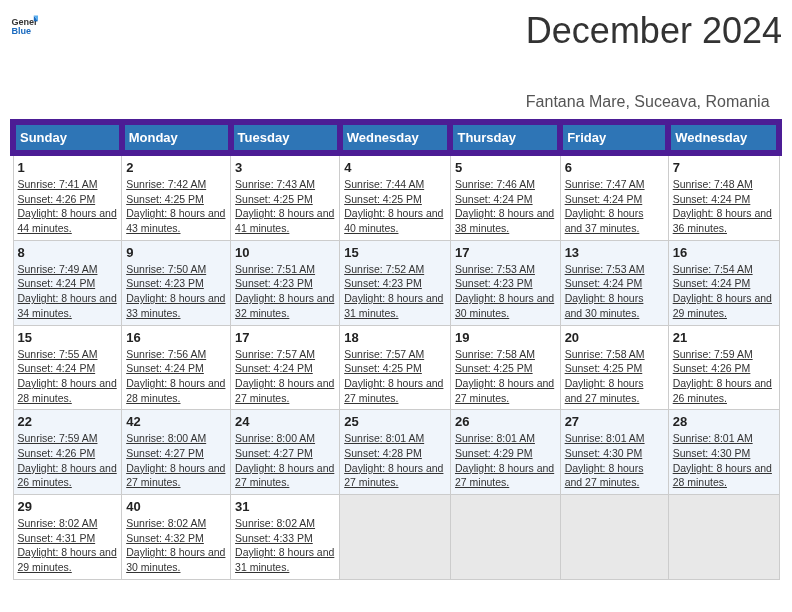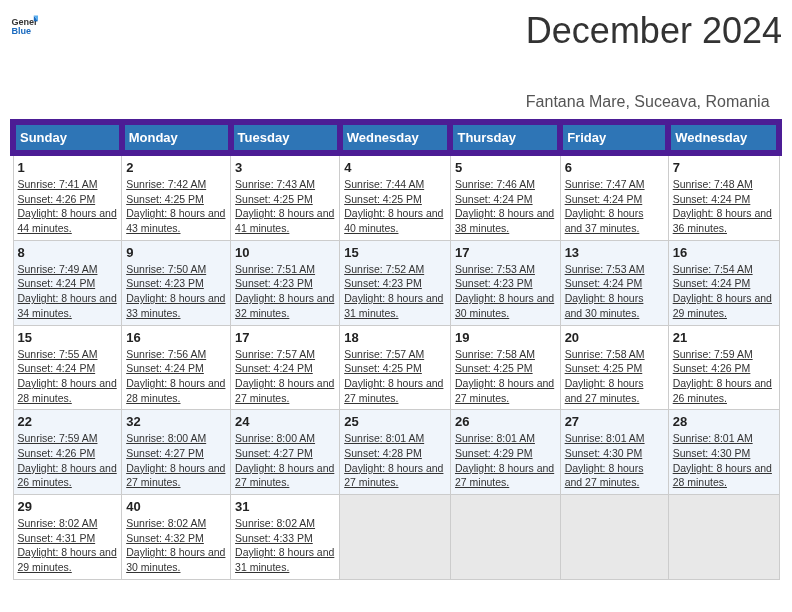--- a/index.html
+++ b/index.html
@@ -190,21 +190,21 @@
           <span class="day-num">21</span>
           <div class="day-detail">Sunrise: 7:59 AM<br>Sunset: 4:26 PM<br>Daylight: 8 hours and 26 minutes.</div>
         </td>
       </tr>
       <tr>
         <td>
           <span class="day-num">22</span>
           <div class="day-detail">Sunrise: 7:59 AM<br>Sunset: 4:26 PM<br>Daylight: 8 hours and 26 minutes.</div>
         </td>
         <td>
-          <span class="day-num">32</span>
+          <span class="day-num">42</span>
           <div class="day-detail">Sunrise: 8:00 AM<br>Sunset: 4:27 PM<br>Daylight: 8 hours and 27 minutes.</div>
         </td>
         <td>
           <span class="day-num">24</span>
           <div class="day-detail">Sunrise: 8:00 AM<br>Sunset: 4:27 PM<br>Daylight: 8 hours and 27 minutes.</div>
         </td>
         <td>
           <span class="day-num">25</span>
           <div class="day-detail">Sunrise: 8:01 AM<br>Sunset: 4:28 PM<br>Daylight: 8 hours and 27 minutes.</div>
         </td>

